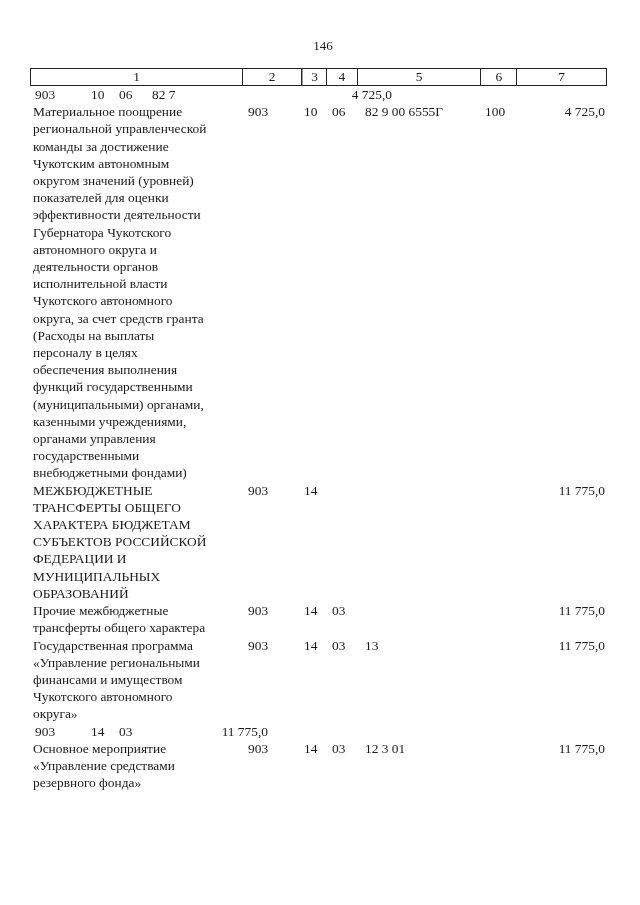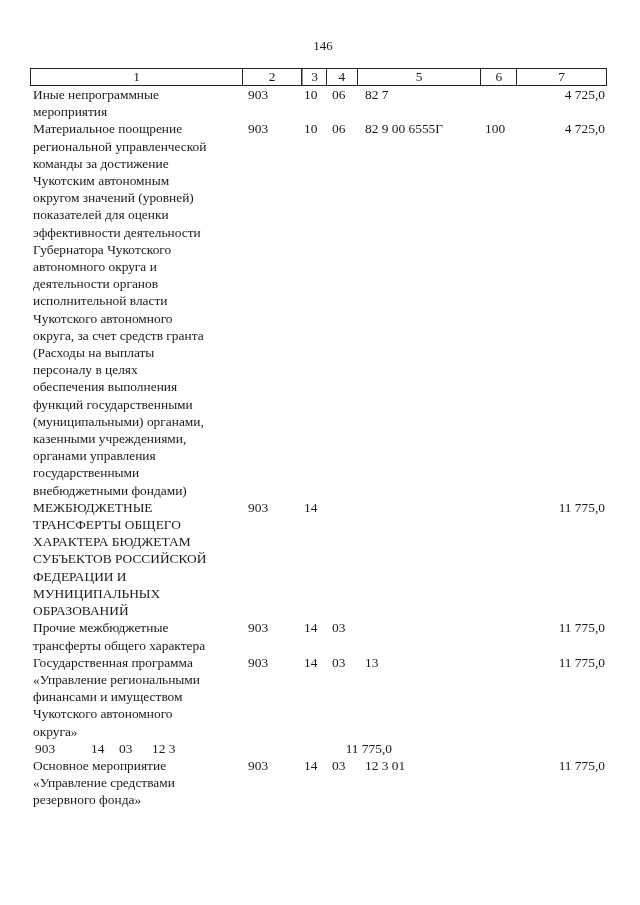--- a/index.html
+++ b/index.html
@@ -84,22 +84,20 @@
   <div class="hcell c2">2</div>
   <div class="hcell c3">3</div>
   <div class="hcell c4">4</div>
   <div class="hcell c5">5</div>
   <div class="hcell c6">6</div>
   <div class="hcell c7">7</div>
 </div>
 
 <div class="body-rows">
   <div class="row">
-    <div class="cell c1">Иные непрограммные
-мероприятия</div>
     <div class="cell c2">903</div>
     <div class="cell c3">10</div>
     <div class="cell c4">06</div>
     <div class="cell c5">82 7</div>
     <div class="cell c6"></div>
     <div class="cell c7">4 725,0</div>
   </div>
   <div class="row">
     <div class="cell c1">Материальное поощрение
 региональной управленческой
@@ -165,21 +163,20 @@
     <div class="cell c3">14</div>
     <div class="cell c4">03</div>
     <div class="cell c5">13</div>
     <div class="cell c6"></div>
     <div class="cell c7">11 775,0</div>
   </div>
   <div class="row">
     <div class="cell c2">903</div>
     <div class="cell c3">14</div>
     <div class="cell c4">03</div>
-    <div class="cell c5">12 3</div>
     <div class="cell c6"></div>
     <div class="cell c7">11 775,0</div>
   </div>
   <div class="row">
     <div class="cell c1">Основное мероприятие
 «Управление средствами
 резервного фонда»</div>
     <div class="cell c2">903</div>
     <div class="cell c3">14</div>
     <div class="cell c4">03</div>

